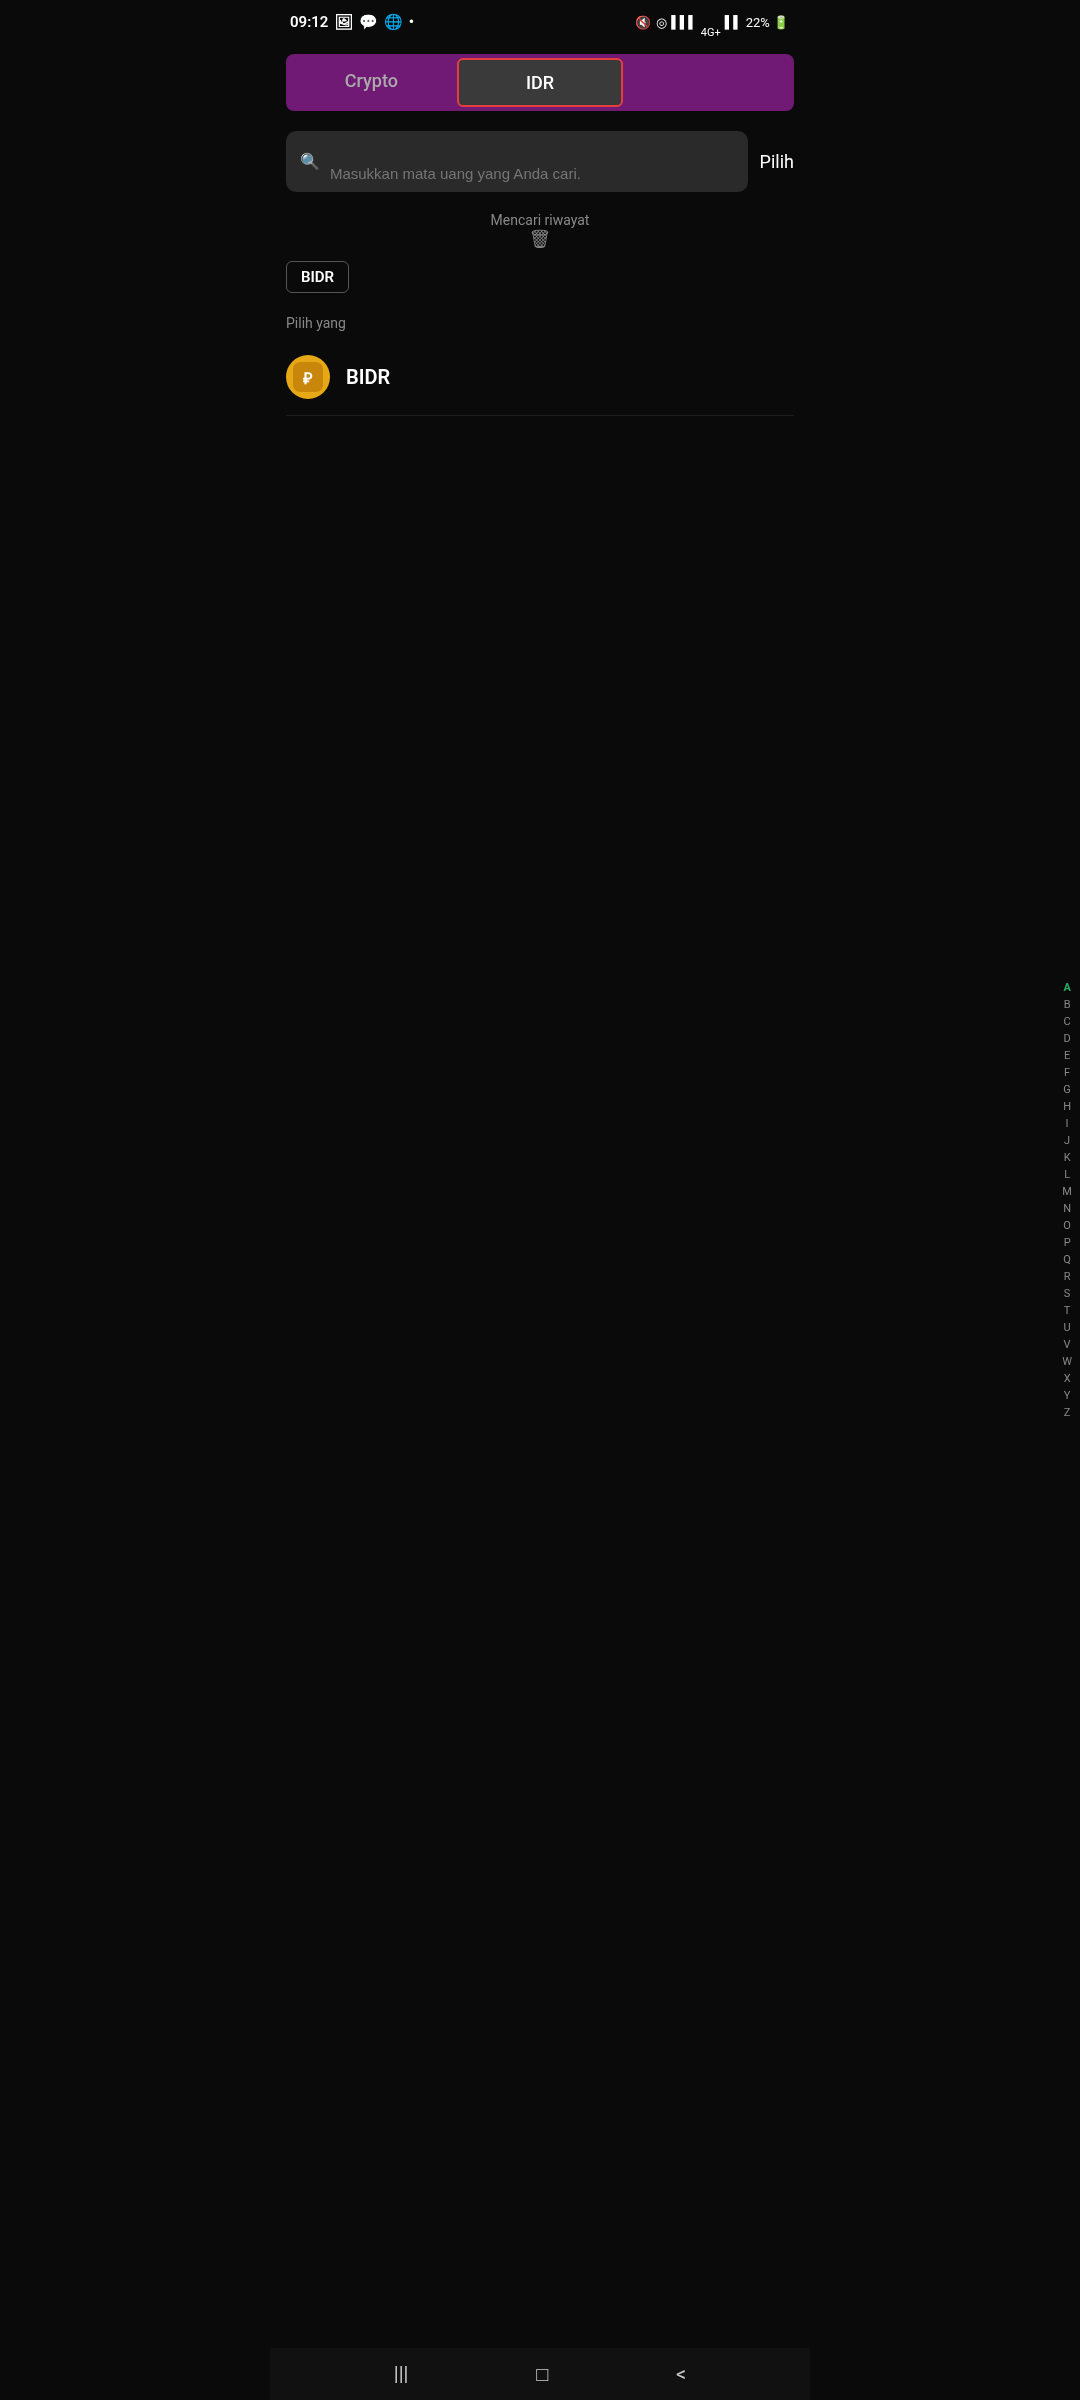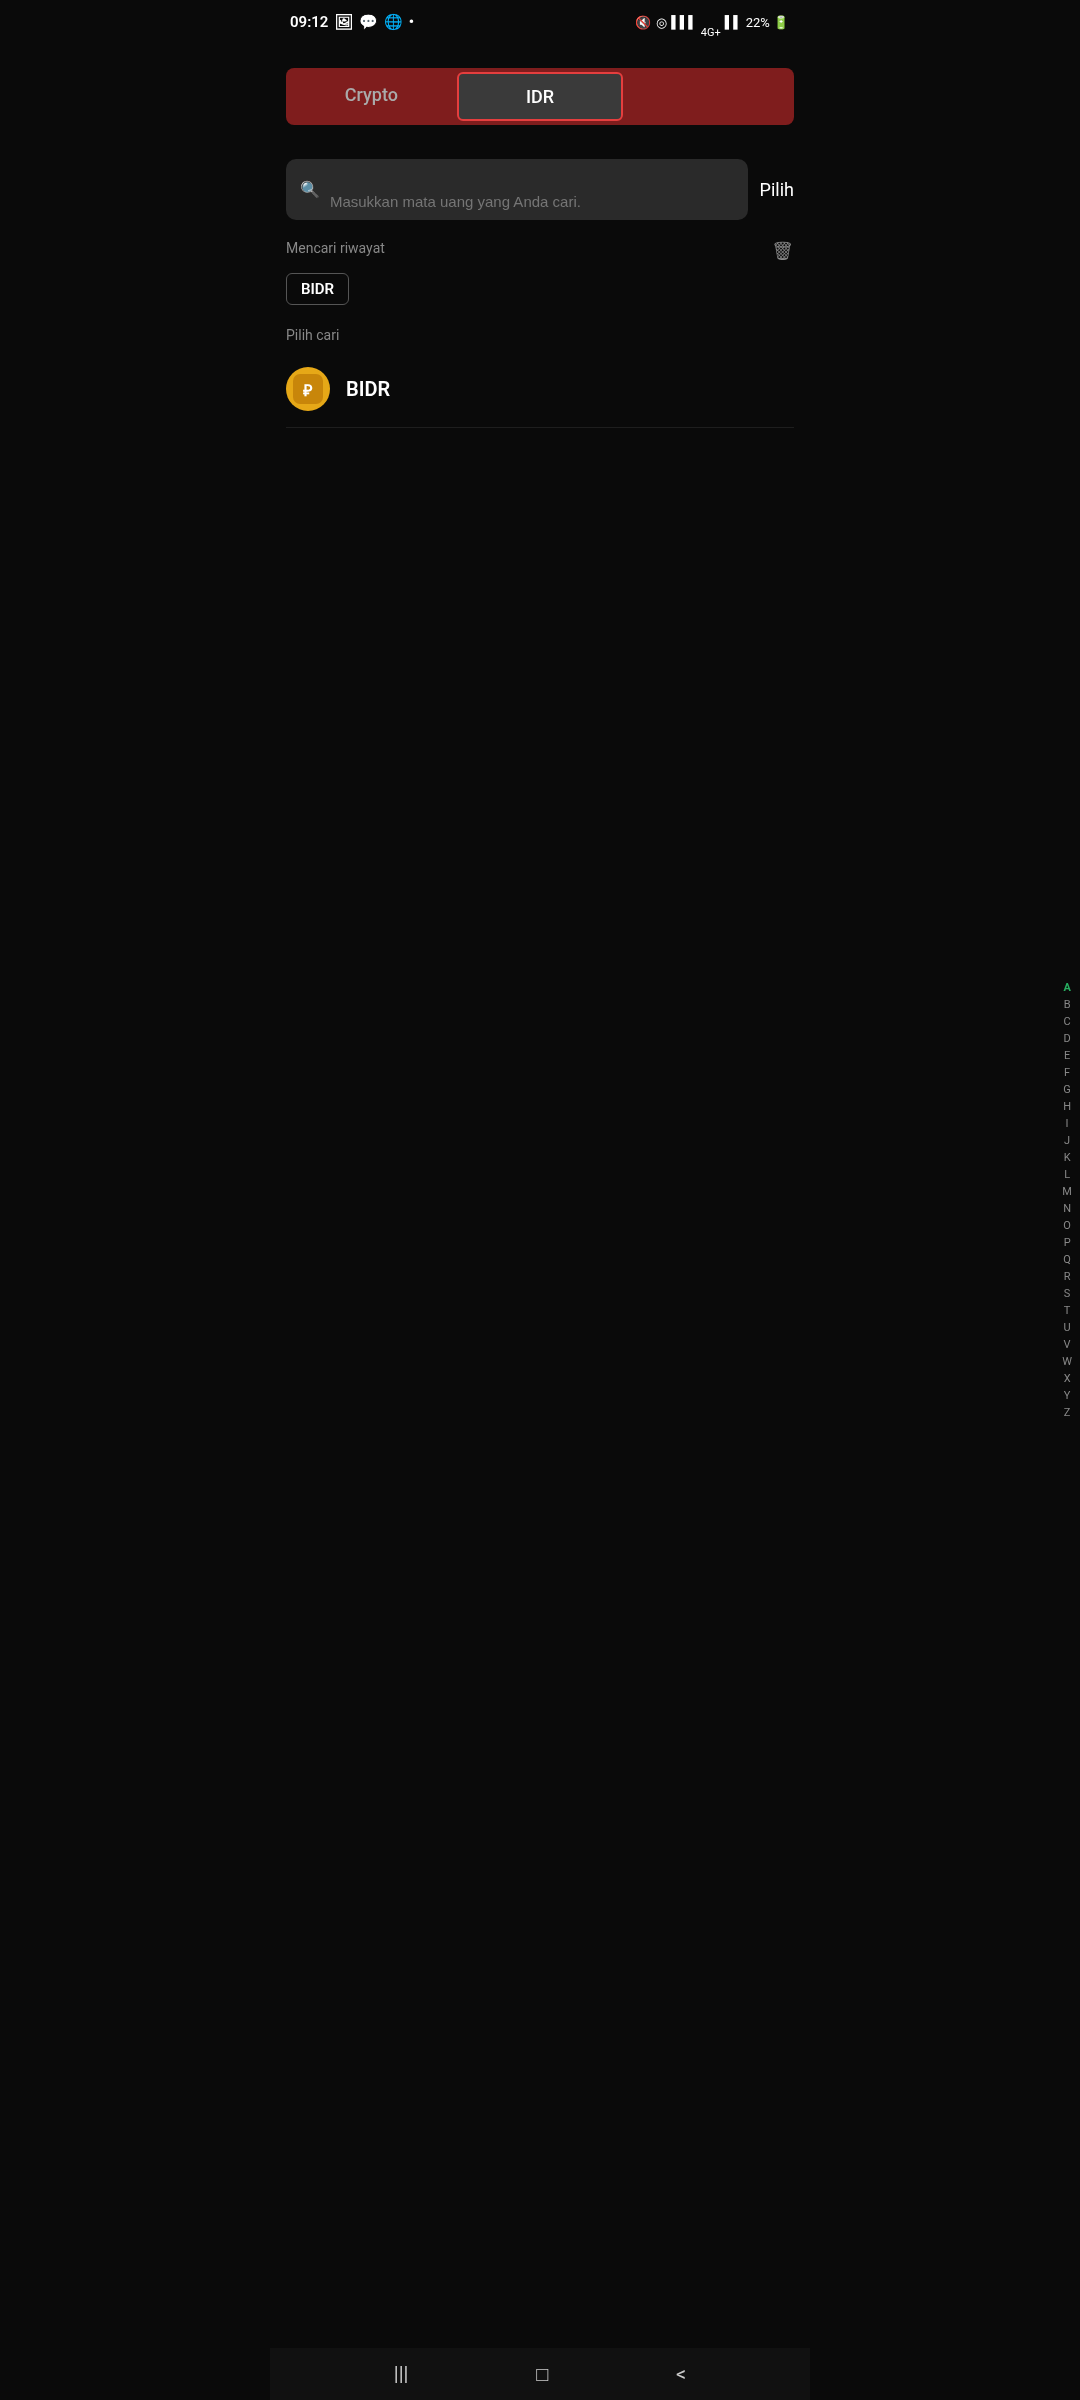--- a/index.html
+++ b/index.html
@@ -40,22 +40,22 @@
       display: flex;
       align-items: center;
       gap: 4px;
       font-size: 13px;
       color: #ffffff;
     }
 
     
     .tab-bar {
       display: flex;
-      margin: 24px 16px;
-      background: #7f1d1d;
+      margin: 10px 16px;
+      background: #701a75;
       border-radius: 8px;
       padding: 4px;
       gap: 4px;
     }
 
     .tab-item {
       flex: 1;
       text-align: center;
       padding: 12px 0;
       border-radius: 6px;
@@ -108,21 +108,23 @@
       font-size: 18px;
       color: #ffffff;
       cursor: pointer;
       white-space: nowrap;
     }
 
     
     .section-header {
       display: flex;
       justify-content: space-between;
+      align-items: center;
       padding: 10px 16px 8px 16px;
+      flex-direction: column;
     }
 
     .section-title {
       font-size: 14px;
       color: #888888;
     }
 
     .trash-icon {
       font-size: 18px;
       color: #888888;
@@ -272,21 +274,21 @@
 </div>
 
 <div class="section-header">
   <span class="section-title">Mencari riwayat</span>
   <span class="trash-icon">🗑</span>
 </div>
 <div class="history-chips">
   <div class="chip">BIDR</div>
 </div>
 
-<div class="pilih-koin-label">Pilih cari</div>
+<div class="pilih-koin-label">Pilih yang</div>
 
 <div class="coin-list">
   <div class="coin-item">
     <div class="bidr-logo">
       <svg width="30" height="30" viewBox="0 0 30 30">
         <rect width="30" height="30" rx="7" fill="#c8860a"></rect>
         <text x="15" y="22" text-anchor="middle" fill="white" font-size="16" font-weight="900" font-family="sans-serif">₽</text>
       </svg>
     </div>
     <span class="coin-name">BIDR</span>

